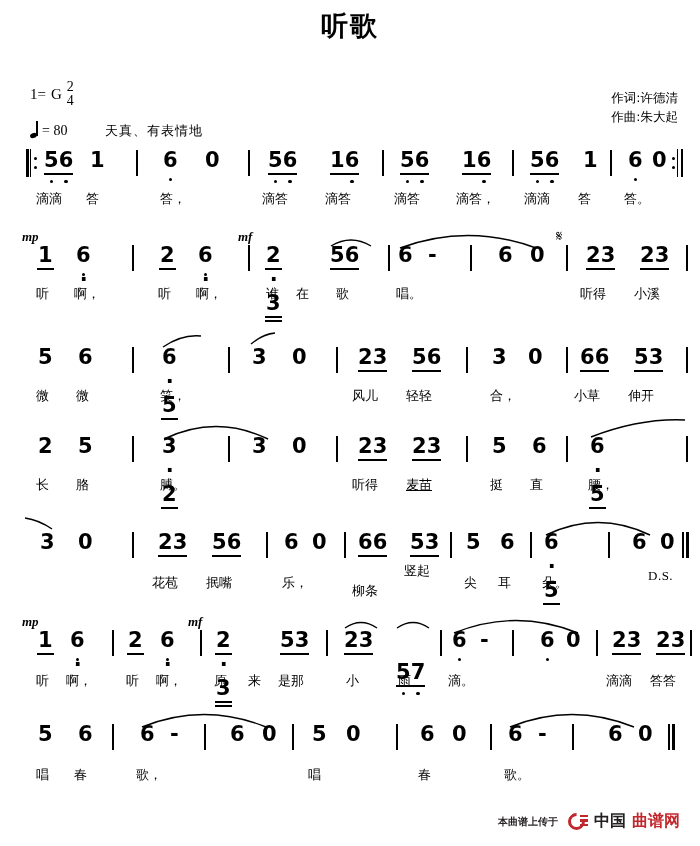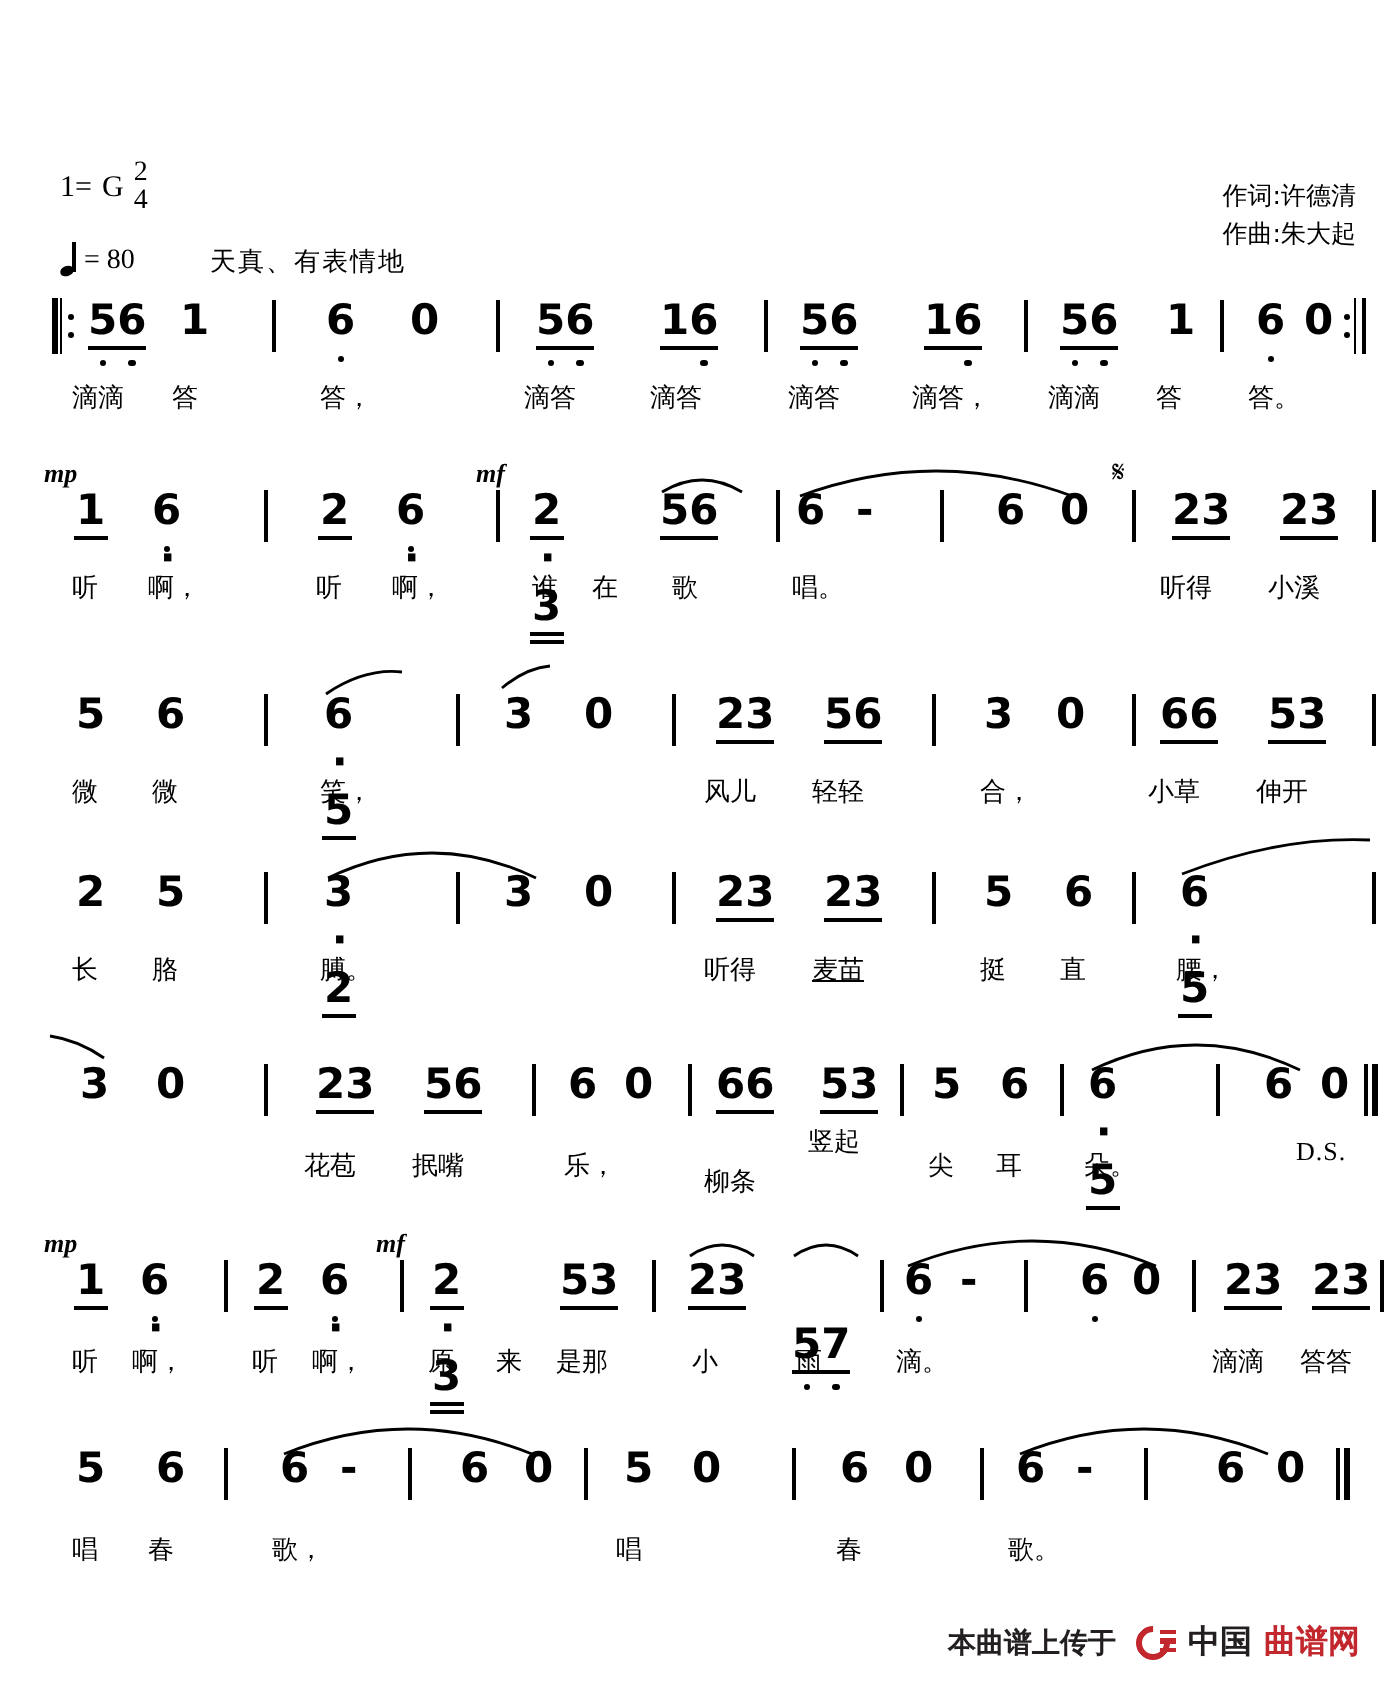--- a/index.html
+++ b/index.html
@@ -110,40 +110,41 @@
 
   .slur{position:absolute;}
   .slur svg{display:block;overflow:visible;}
 
   
   .footer{
     position:absolute;left:0;bottom:14px;width:700px;
     display:flex;justify-content:flex-end;align-items:center;padding-right:20px;
     box-sizing:border-box;gap:6px;
   }
-  .footer .ftext{font-family:"DejaVu Sans", sans-serif;font-size:14px;font-weight:700;color:#231f20;}
+  .footer .ftext{font-family:"DejaVu Sans", sans-serif;font-size:10px;font-weight:700;color:#231f20;}
   .logo-mark{
     display:inline-flex;align-items:center;justify-content:center;
     width:24px;height:19px;position:relative;
   }
   .logo-c{
     width:17px;height:17px;border-radius:50%;
     border:3.5px solid #c1272d;border-right-color:transparent;
     transform:rotate(-45deg);box-sizing:border-box;
   }
   .logo-bars{position:absolute;right:0px;top:3px;display:flex;flex-direction:column;gap:2px;}
   .logo-bars span{display:block;width:8px;height:2.4px;background:#c1272d;}
   .brand-a{font-family:"DejaVu Sans", sans-serif;font-size:16px;font-weight:700;color:#231f20;}
   .brand-b{font-family:"DejaVu Sans", sans-serif;font-size:16px;font-weight:700;color:#c1272d;}
 </style>
 </head>
 <body>
 
 <div class="page">
 
+  <div class="title">听歌</div>
 
   <div class="keysig">
     <span>1=</span>
     <span>G</span>
     <span class="frac">
       <span class="num">2</span>
       <span class="den">4</span>
     </span>
   </div>
 

